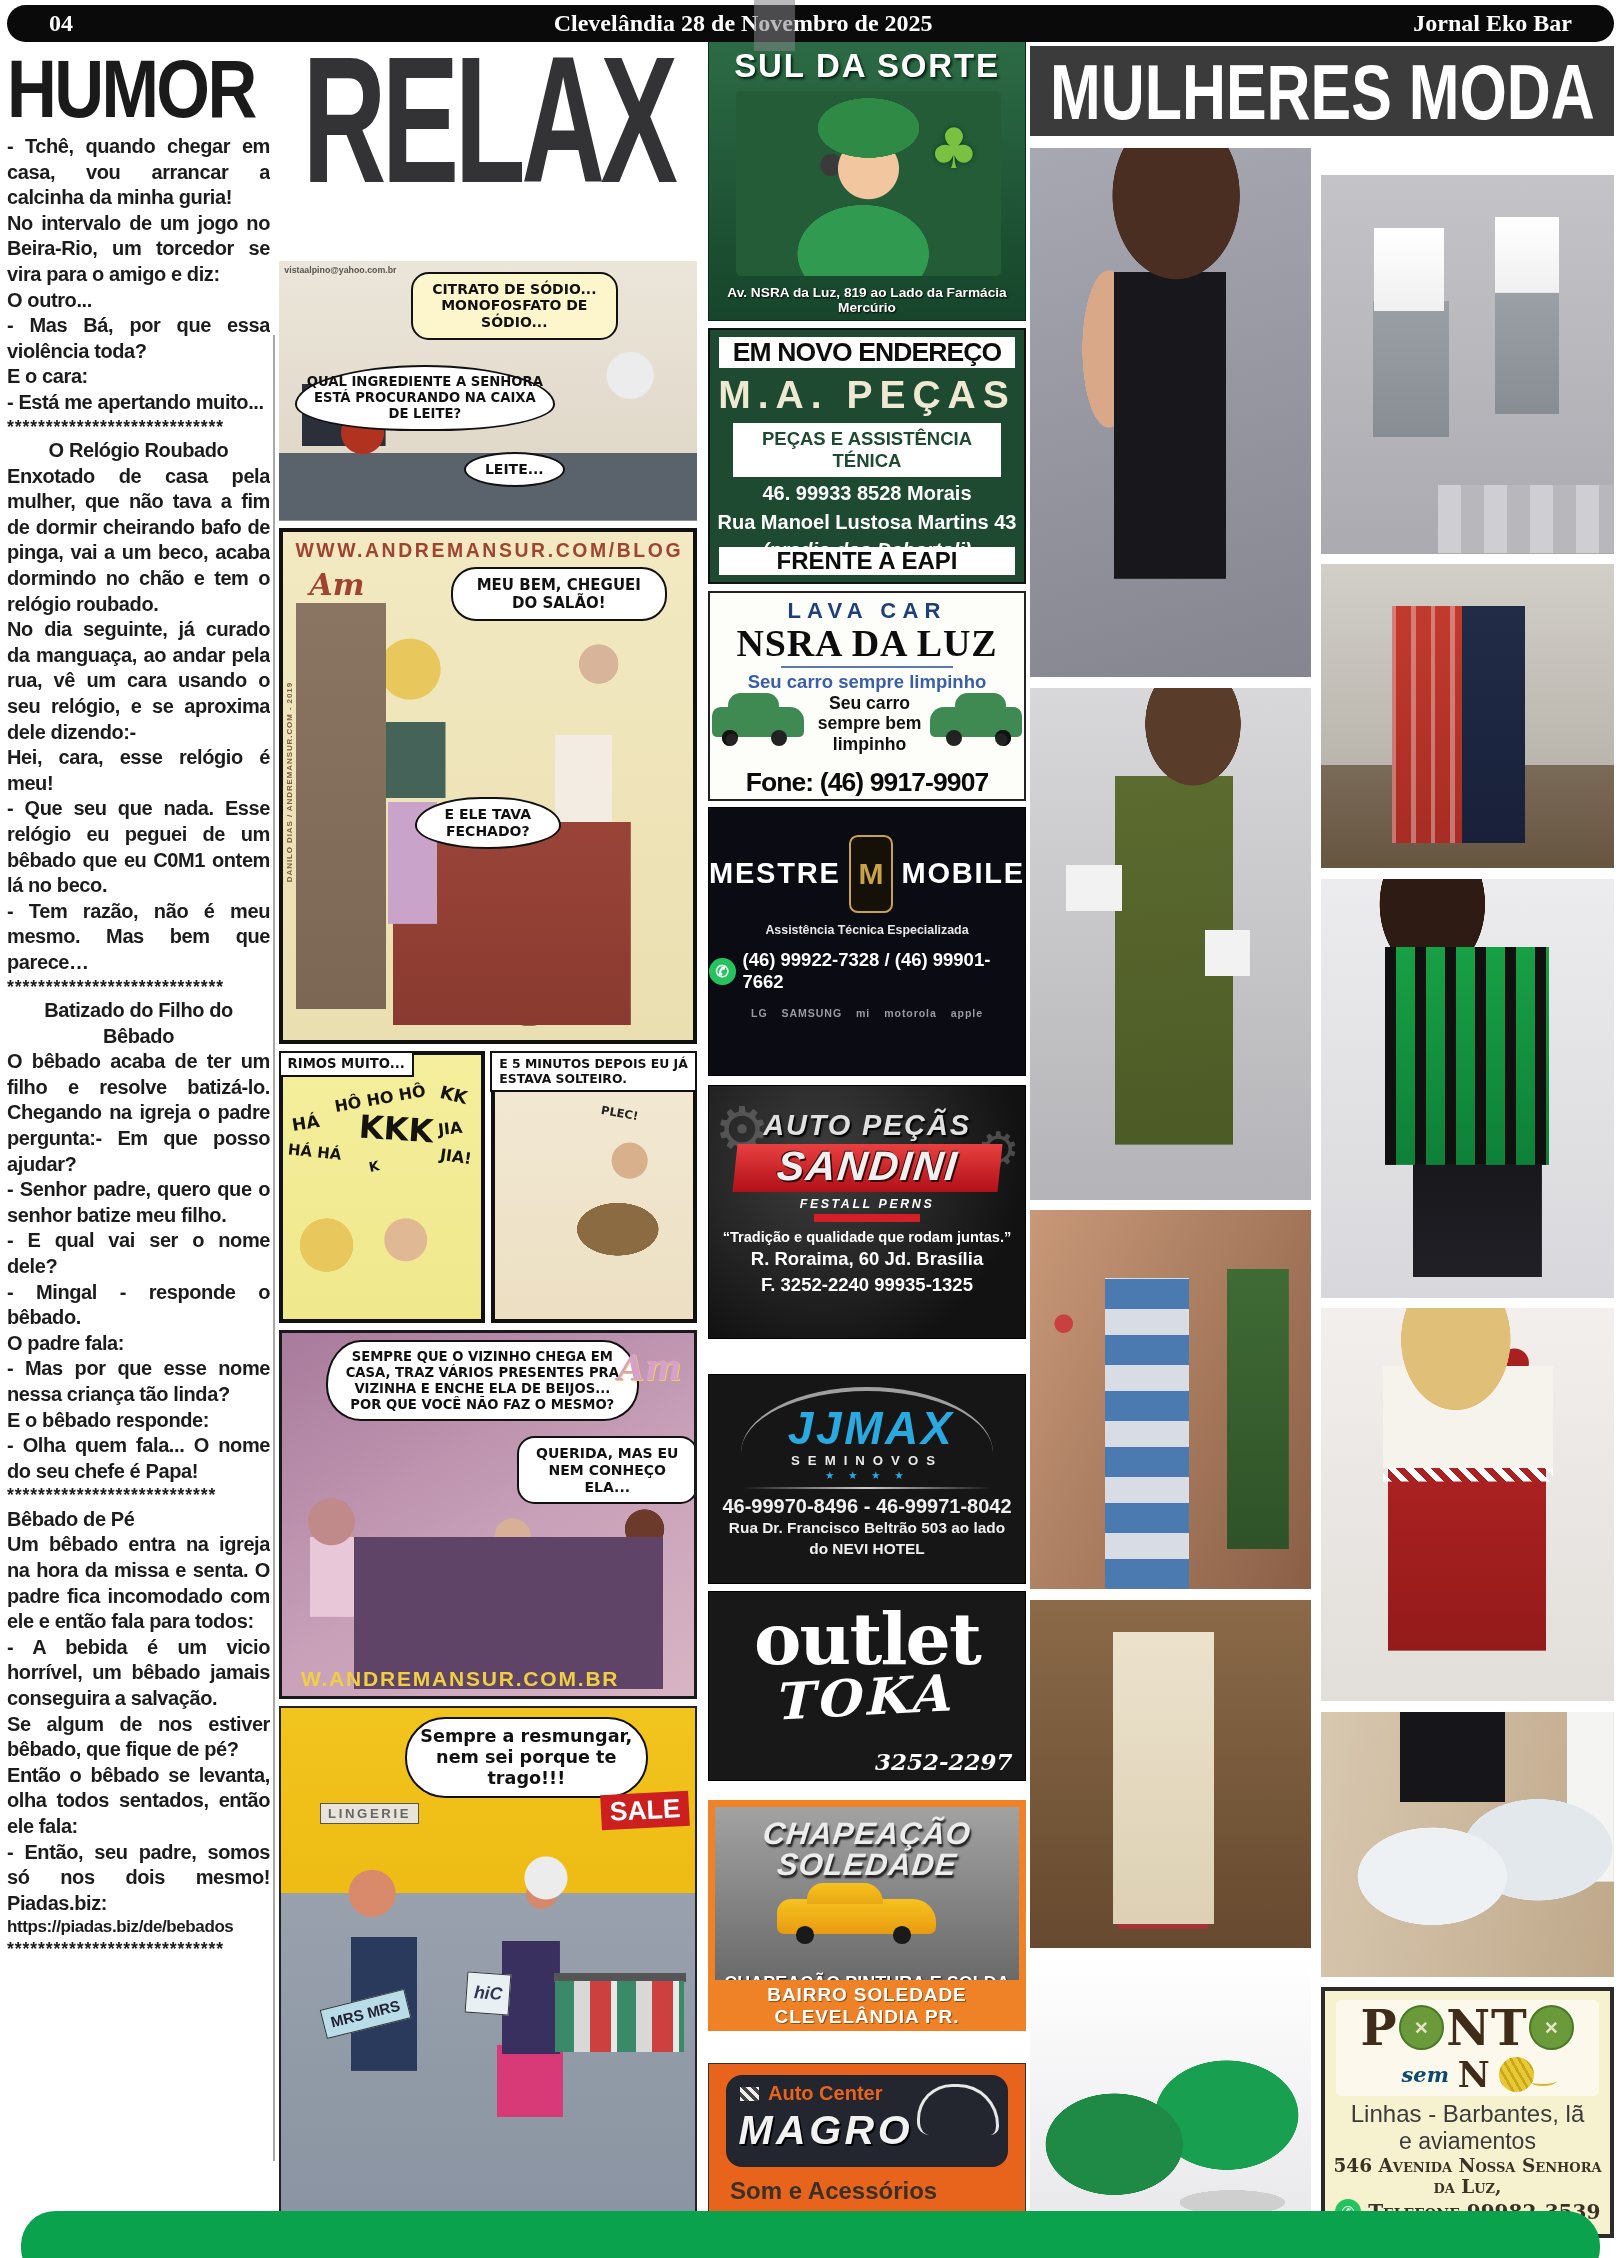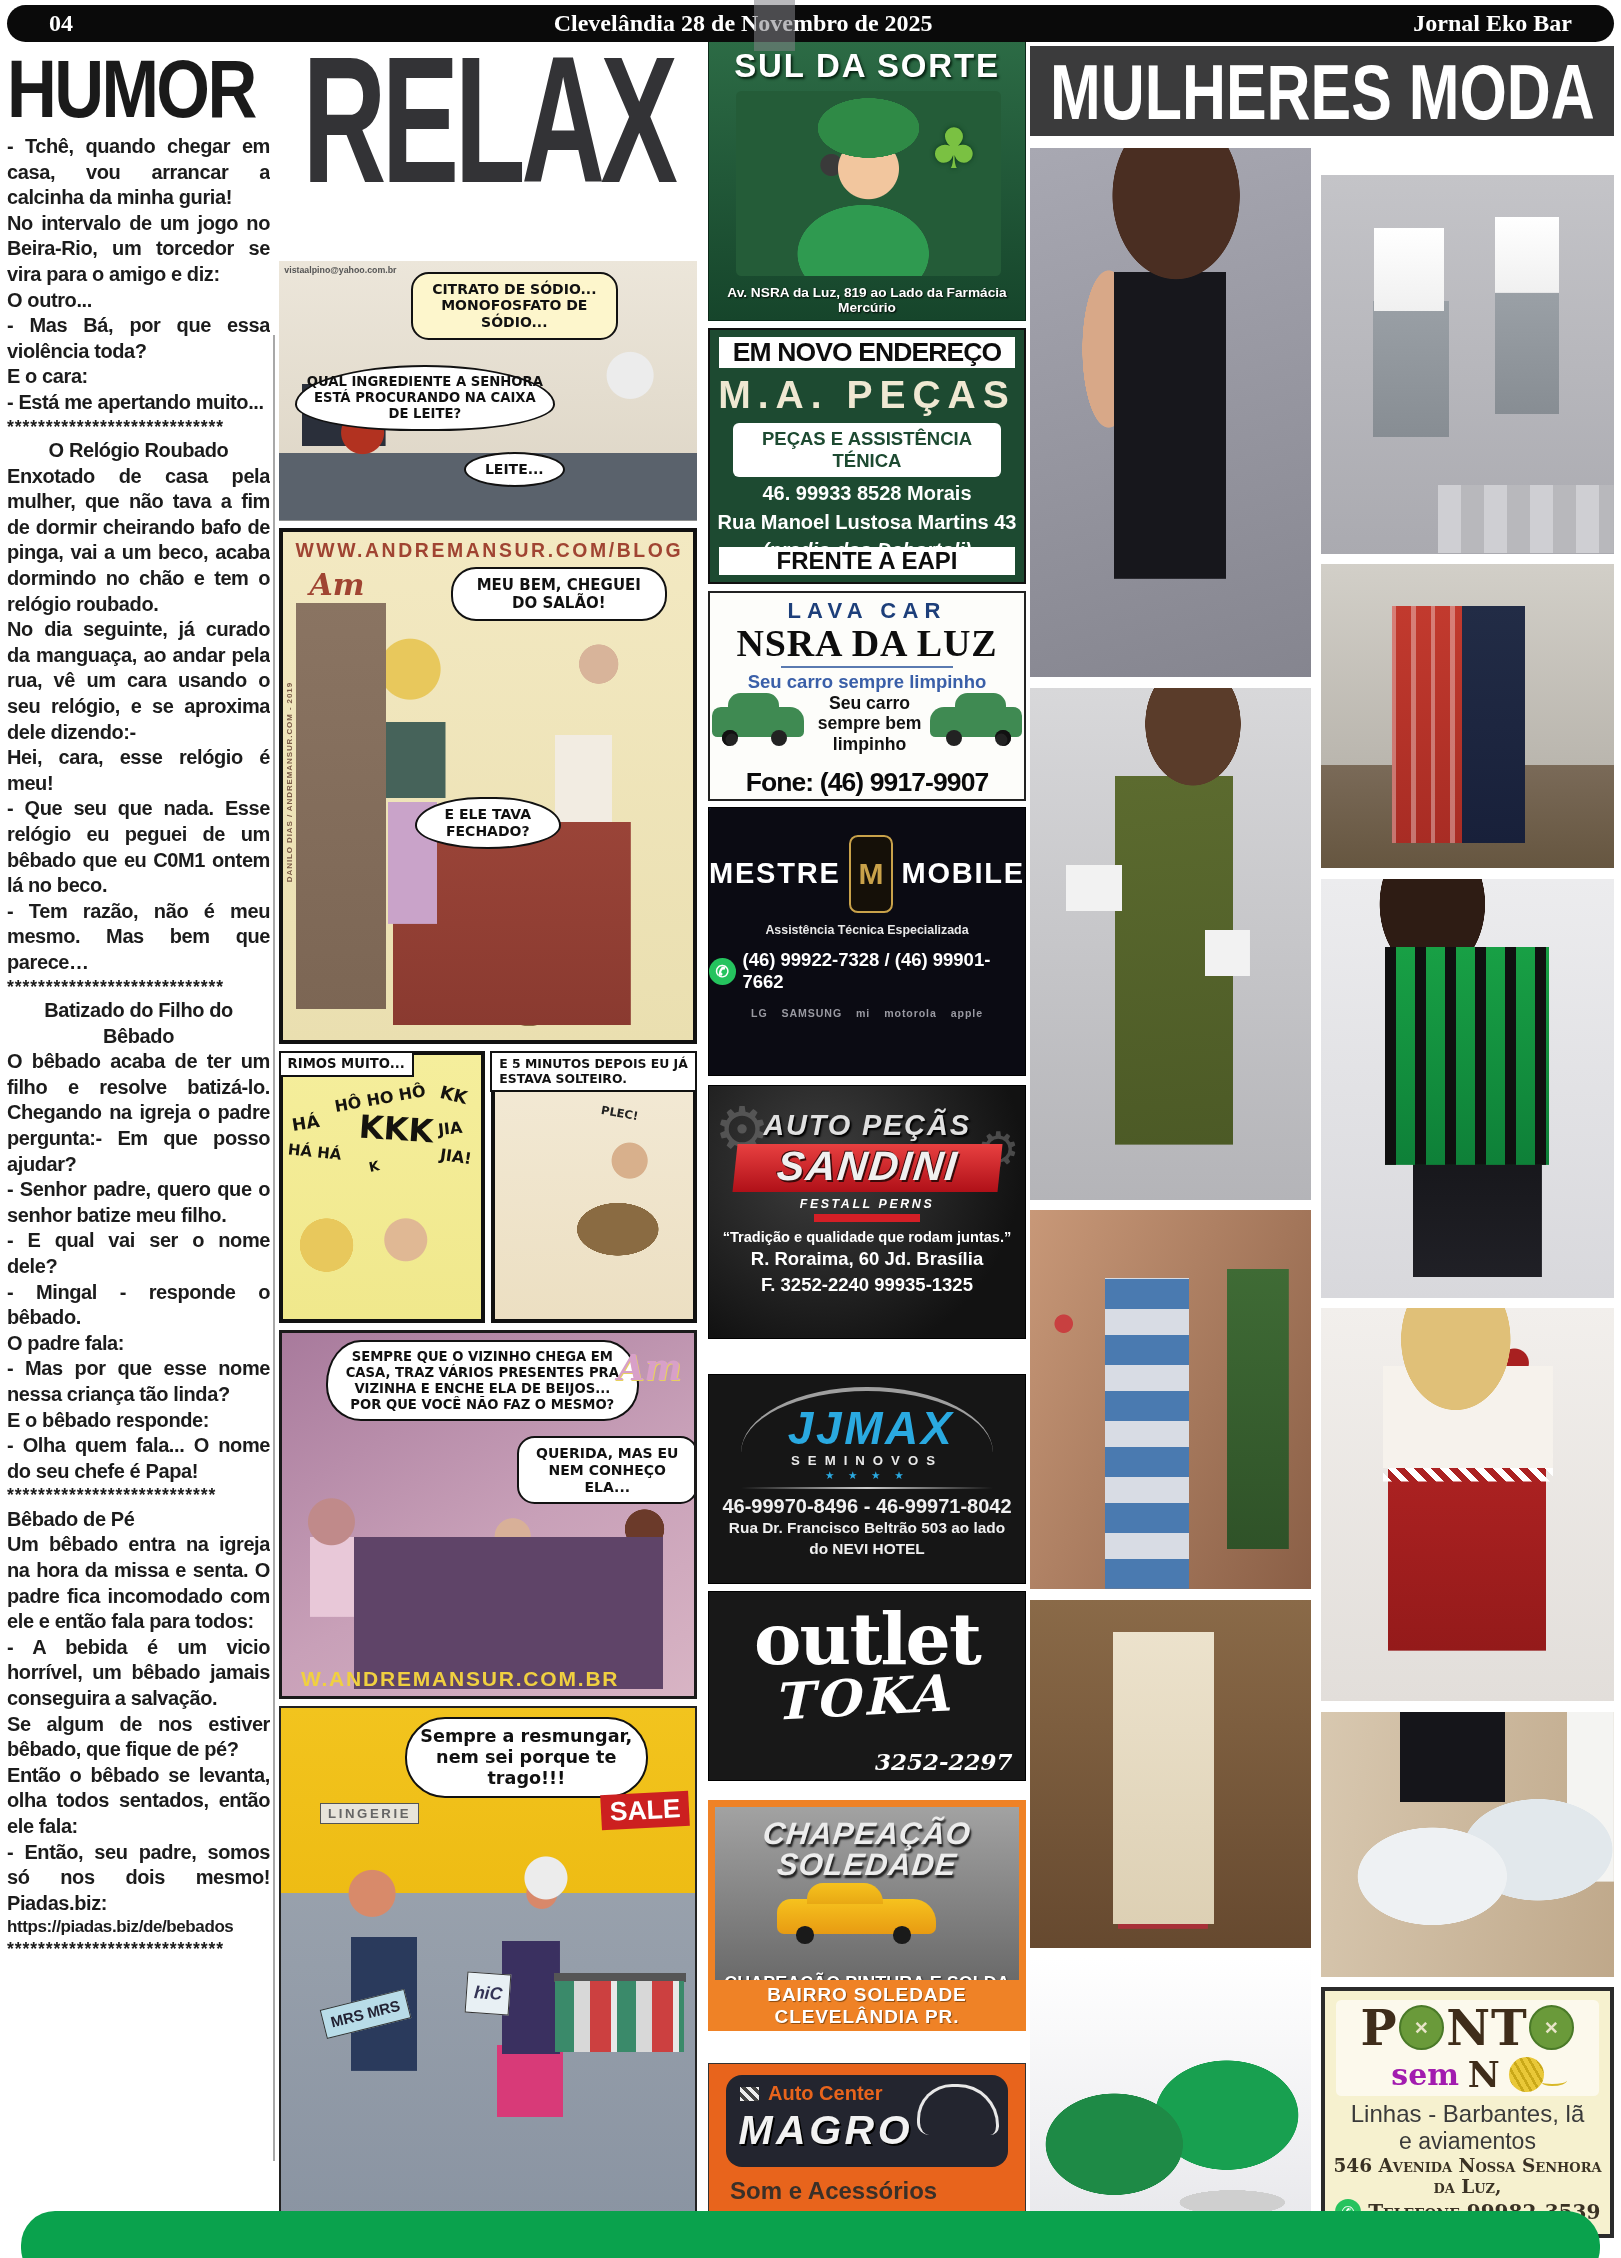--- a/index.html
+++ b/index.html
@@ -131,21 +131,21 @@
   .sul-clover{position:absolute;right:46px;top:76px;font-size:56px;color:#7ac142;text-shadow:0 0 5.3px #0c3a1c;
               font-family:"DejaVu Sans",sans-serif;}
   .sul-addr{position:absolute;left:0;bottom:5.3px;width:100%;text-align:center;color:#fff;font-weight:900;
             font-size:13.7px;text-shadow:0.9px 0.9px 1.8px #000;}
   
   #ad-ma{height:256px;margin-top:7px;background:#1d4a31;border:2.6px solid #111;}
   .ma-banner{background:#fff;color:#0d0d0d;font-weight:900;font-size:26.5px;text-align:center;margin:7px 8.8px 5.3px;
              letter-spacing:-0.9px;}
   .ma-title{color:#efe8d2;font-weight:900;font-size:39px;text-align:center;letter-spacing:7px;margin:1.8px 0 5.3px;}
   .ma-ribbon{background:#fff;color:#1d4a31;font-weight:900;font-size:18.5px;text-align:center;margin:0 23px;
-             padding:5.3px 0;border-radius:6px;}
+             padding:5.3px 0;border-radius:0;}
   .ma-line{color:#fff;font-weight:700;font-size:20px;text-align:center;margin-top:5.3px;}
   .ma-line.it{font-style:italic;}
   .ma-footer{position:absolute;left:8.8px;right:8.8px;bottom:7px;background:#fff;color:#0d0d0d;font-weight:900;
              font-size:24px;text-align:center;}
   
   #ad-lava{height:210px;margin-top:7px;background:#fdfdfa;border:2.6px solid #222;}
   .lava-top{text-align:center;color:#1d3f7a;font-weight:800;font-size:22px;letter-spacing:6.2px;padding-top:5.3px;}
   .lava-title{text-align:center;color:#0d0d0d;font-family:"Liberation Serif",serif;font-weight:700;font-size:38px;
               letter-spacing:0.9px;line-height:1;}
   .lava-rule{width:55%;height:1.8px;background:#5a7ab0;margin:3.5px auto;}
@@ -309,21 +309,21 @@
      linear-gradient(100deg,#d8c8b0,#bfa88a);}
   
   #ad-ponto{height:251px;border:4.4px solid #2b2b2b;background:#f6f1cf;box-sizing:border-box;position:relative;
             font-family:"DejaVu Serif",serif;}
   .pt-logo{margin:8.8px auto 0;width:92%;background:#fcf9ec;border-radius:5.3px;text-align:center;padding:3.5px 0 1.8px;}
   .pt-title{color:#3f2d1a;font-weight:900;font-size:48px;line-height:1;letter-spacing:0.9px;display:flex;
             align-items:center;justify-content:center;gap:1.8px;}
   .btn-o{display:inline-flex;width:41px;height:41px;border-radius:50%;background:#6a9a3a;border:2.6px solid #4a7a28;
          color:#e8e4c8;align-items:center;justify-content:center;font-size:17.6px;font-weight:700;}
   .pt-row2{display:flex;align-items:center;justify-content:center;gap:8.8px;margin-top:1.8px;}
-  .pt-sem{color:#a21caf;font-weight:700;font-size:30px;}
+  .pt-sem{color:#0c4a6e;font-weight:700;font-style:italic;font-size:21px;}
   .pt-n{color:#3f2d1a;font-weight:900;font-size:35px;}
   .yarn{display:inline-block;width:35px;height:35px;border-radius:50%;background:
         repeating-linear-gradient(60deg,#e9c838 0 4.4px,#c9a818 4.4px 7px);position:relative;}
   .yarn::after{content:"";position:absolute;right:-23px;bottom:5.3px;width:25px;height:7px;
         border-bottom:2.6px solid #d8b828;border-radius:0 0 60% 40%;}
   .pt-l1{text-align:center;color:#3a3a3a;font-size:24px;font-family:"Liberation Sans",sans-serif;margin-top:3.5px;}
   .pt-l2{text-align:center;color:#3a3a3a;font-size:23px;font-family:"Liberation Sans",sans-serif;}
   .pt-addr{text-align:center;color:#3a3224;font-weight:700;font-size:18.5px;font-variant:small-caps;line-height:1.15;}
   .pt-phone-row{display:flex;align-items:center;justify-content:center;gap:7px;margin-top:1.8px;}
   .pt-phone{color:#3a3224;font-weight:700;font-size:20px;font-variant:small-caps;}

